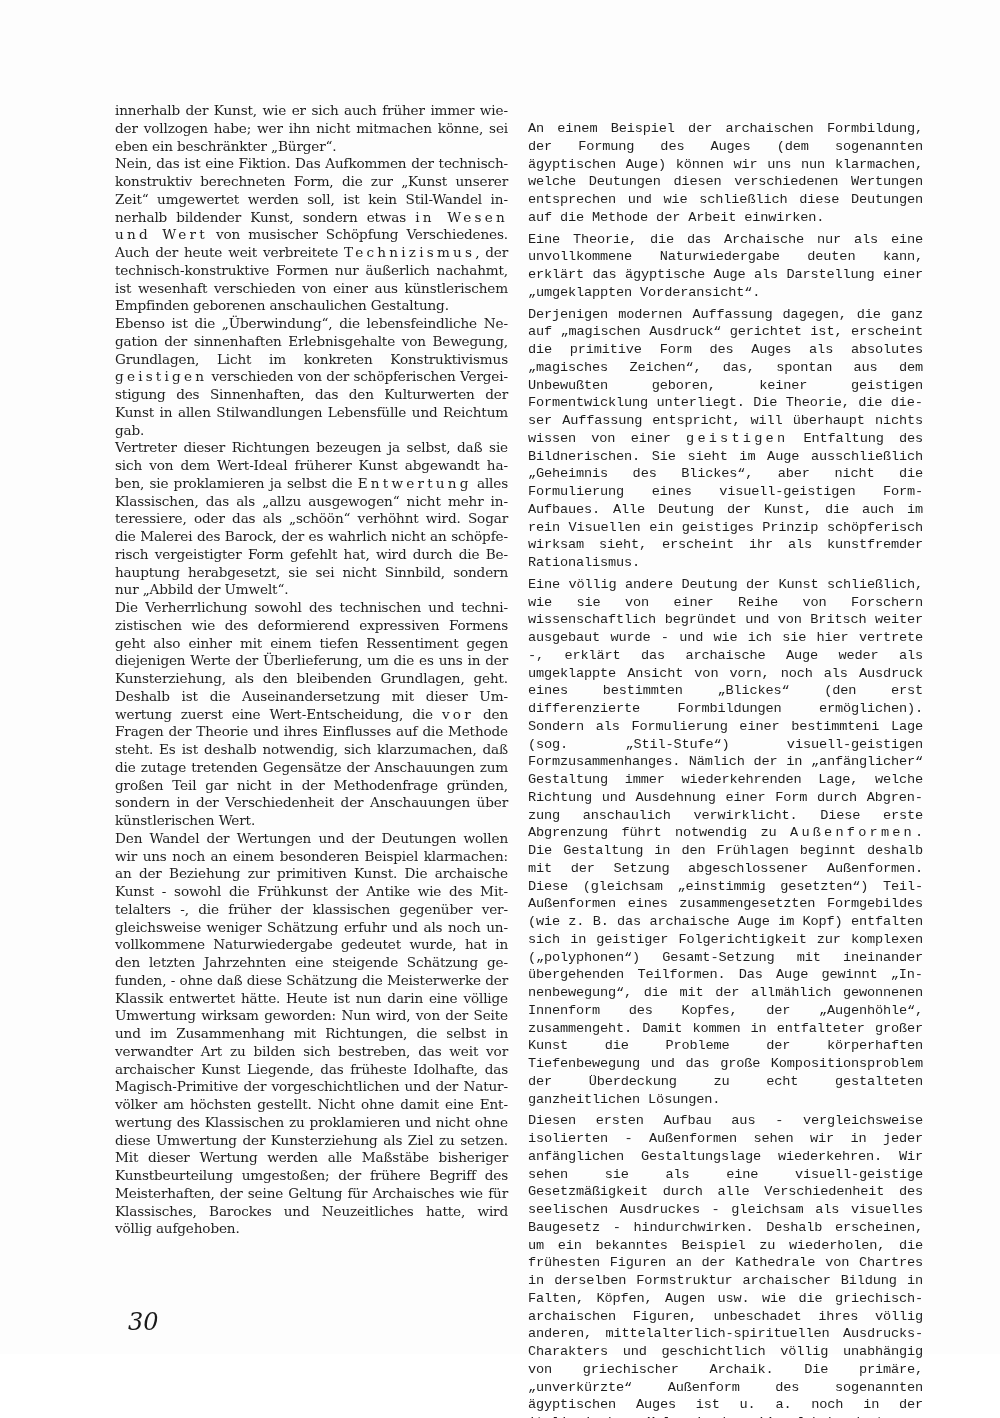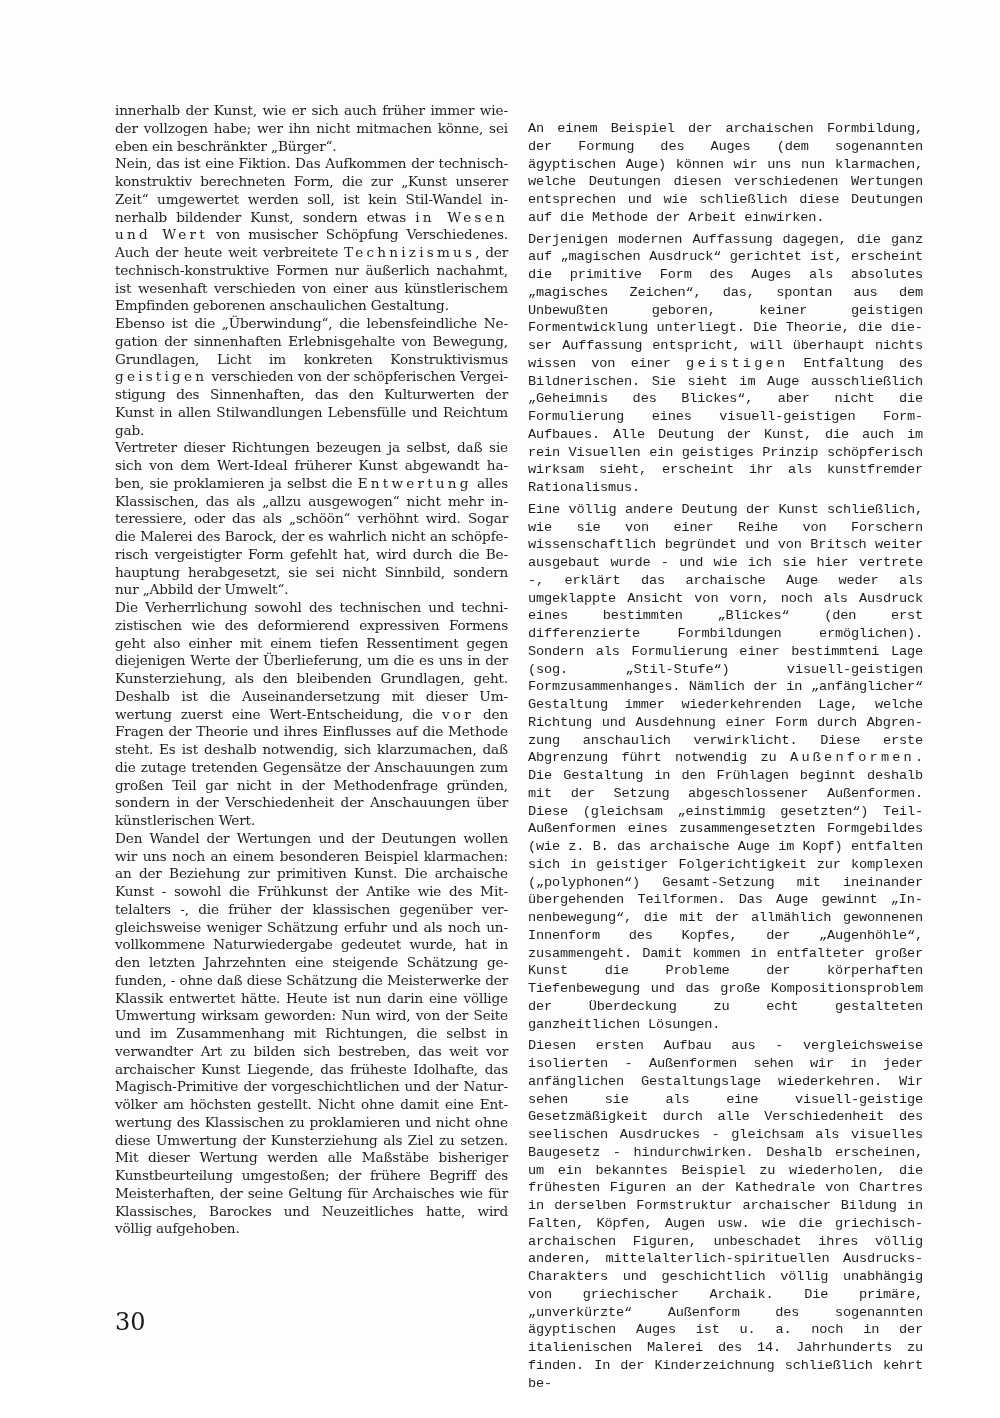--- a/index.html
+++ b/index.html
@@ -6,38 +6,39 @@
   body { width:1000px; height:1418px; position:relative; overflow:hidden; }
   .page { position:absolute; left:0; top:0; width:1000px; height:1354px; background:#fdfdfd; }
   .col { position:absolute; top:102px; font-family:"DejaVu Serif","Liberation Serif",serif;
          font-size:13.6px; line-height:17.75px; color:#1e1e1e; text-align:justify;
          hyphens:manual; letter-spacing:-0.15px; }
   .col.left { left:115px; width:393px; }
   .col.right { left:528px; width:395px; top:120px;font-family:Liberation Mono, monospace; }
   .col p { margin:0; }
   .col.right p { margin:0 0 4px 0; }
   .sp { letter-spacing:3.2px; }
-  .pagenum { position:absolute; left:115px; top:1308px; font-family:"DejaVu Serif","Liberation Serif",serif;
-             font-size:24px; color:#1a1a1a; }
+  .pagenum { position:absolute; left:128px; top:1308px; font-family:"DejaVu Serif","Liberation Serif",serif;
+             font-style:italic; font-size:24px; color:#1a1a1a; }
 </style>
 </head>
 <body>
 
 <div class="page">
 
   <div class="col left">
     <p><span>innerhalb der Kunst, wie er sich auch früher immer wie­der vollzogen habe; wer ihn nicht mitmachen könne, sei eben ein beschränkter „Bürger“.</span></p>
     <p><span>Nein, das ist eine Fiktion. Das Aufkommen der technisch-konstruktiv berechneten Form, die zur „Kunst unserer Zeit“ umgewertet werden soll, ist kein Stil-Wandel in­nerhalb bildender Kunst, sondern etwas </span><span class="sp">in Wesen und Wert</span><span> von musischer Schöpfung Verschiedenes. Auch der heute weit verbreitete </span><span class="sp">Technizismus</span><span>, der technisch-konstruktive Formen nur äußerlich nach­ahmt, ist wesenhaft verschieden von einer aus künst­lerischem Empfinden geborenen anschaulichen Gestal­tung.</span></p>
     <p><span>Ebenso ist die „Überwindung“, die lebensfeindliche Ne­gation der sinnenhaften Erlebnisgehalte von Bewegung, Grundlagen, Licht im konkreten Konstruktivismus </span><span class="sp">geistigen</span><span> verschieden von der schöpferischen Vergei­stigung des Sinnenhaften, das den Kulturwerten der Kunst in allen Stilwandlungen Lebensfülle und Reich­tum gab.</span></p>
     <p><span>Vertreter dieser Richtungen bezeugen ja selbst, daß sie sich von dem Wert-Ideal früherer Kunst abgewandt ha­ben, sie proklamieren ja selbst die </span><span class="sp">Entwertung</span><span> alles Klassischen, das als „allzu ausgewogen“ nicht mehr in­teressiere, oder das als „schöön“ verhöhnt wird. Sogar die Malerei des Barock, der es wahrlich nicht an schöpfe­risch vergeistigter Form gefehlt hat, wird durch die Be­hauptung herabgesetzt, sie sei nicht Sinnbild, sondern nur „Abbild der Umwelt“.</span></p>
     <p><span>Die Verherrlichung sowohl des technischen und techni­zistischen wie des deformierend expressiven Formens geht also einher mit einem tiefen Ressentiment gegen diejenigen Werte der Überlieferung, um die es uns in der Kunsterziehung, als den bleibenden Grundlagen, geht. Deshalb ist die Auseinandersetzung mit dieser Um­wertung zuerst eine Wert-Entscheidung, die </span><span class="sp">vor</span><span> den Fragen der Theorie und ihres Einflusses auf die Methode steht. Es ist deshalb notwendig, sich klarzumachen, daß die zutage tretenden Gegensätze der Anschauungen zum großen Teil gar nicht in der Methodenfrage gründen, sondern in der Verschiedenheit der Anschauungen über künstlerischen Wert.</span></p>
     <p><span>Den Wandel der Wertungen und der Deutungen wollen wir uns noch an einem besonderen Beispiel klarmachen: an der Beziehung zur primitiven Kunst. Die archaische Kunst - sowohl die Frühkunst der Antike wie des Mit­telalters -, die früher der klassischen gegenüber ver­gleichsweise weniger Schätzung erfuhr und als noch un­vollkommene Naturwiedergabe gedeutet wurde, hat in den letzten Jahrzehnten eine steigende Schätzung ge­funden, - ohne daß diese Schätzung die Meisterwerke der Klassik entwertet hätte. Heute ist nun darin eine völlige Umwertung wirksam geworden: Nun wird, von der Seite und im Zusammenhang mit Richtungen, die selbst in verwandter Art zu bilden sich bestreben, das weit vor archaischer Kunst Liegende, das früheste Idolhafte, das Magisch-Primitive der vorgeschichtlichen und der Natur­völker am höchsten gestellt. Nicht ohne damit eine Ent­wertung des Klassischen zu proklamieren und nicht ohne diese Umwertung der Kunsterziehung als Ziel zu setzen. Mit dieser Wertung werden alle Maßstäbe bisheriger Kunstbeurteilung umgestoßen; der frühere Begriff des Meisterhaften, der seine Geltung für Archaisches wie für Klassisches, Barockes und Neuzeitliches hatte, wird völlig aufgehoben.</span></p>
   </div>
 
   <div class="col right">
     <p><span>An einem Beispiel der archaischen Formbildung, der Formung des Auges (dem sogenannten ägyptischen Auge) können wir uns nun klarmachen, welche Deutun­gen diesen verschiedenen Wertungen entsprechen und wie schließlich diese Deutungen auf die Methode der Arbeit einwirken.</span></p>
+    <p><span>Eine Theorie, die das Archaische nur als eine unvoll­kommene Naturwiedergabe deuten kann, erklärt das ägyptische Auge als Darstellung einer „umgeklappten Vorderansicht“.</span></p>
     <p><span>Derjenigen modernen Auffassung dagegen, die ganz auf „magischen Ausdruck“ gerichtet ist, erscheint die primi­tive Form des Auges als absolutes „magisches Zeichen“, das, spontan aus dem Unbewußten geboren, keiner gei­stigen Formentwicklung unterliegt. Die Theorie, die die­ser Auffassung entspricht, will überhaupt nichts wissen von einer </span><span class="sp">geistigen</span><span> Entfaltung des Bildnerischen. Sie sieht im Auge ausschließlich „Geheimnis des Blickes“, aber nicht die Formulierung eines visuell-geistigen Form-Aufbaues. Alle Deutung der Kunst, die auch im rein Visuellen ein geistiges Prinzip schöpferisch wirksam sieht, erscheint ihr als kunstfremder Rationalismus.</span></p>
     <p><span>Eine völlig andere Deutung der Kunst schließlich, wie sie von einer Reihe von Forschern wissenschaftlich be­gründet und von Britsch weiter ausgebaut wurde - und wie ich sie hier vertrete -, erklärt das archaische Auge weder als umgeklappte Ansicht von vorn, noch als Aus­druck eines bestimmten „Blickes“ (den erst differenzierte Formbildungen ermöglichen). Sondern als Formulierung einer bestimmteni Lage (sog. „Stil-Stufe“) visuell-gei­stigen Formzusammenhanges. Nämlich der in „anfäng­licher“ Gestaltung immer wiederkehrenden Lage, welche Richtung und Ausdehnung einer Form durch Abgren­zung anschaulich verwirklicht. Diese erste Abgrenzung führt notwendig zu </span><span class="sp">Außenformen</span><span>. Die Gestaltung in den Frühlagen beginnt deshalb mit der Setzung ab­geschlossener Außenformen. Diese (gleichsam „einstim­mig gesetzten“) Teil-Außenformen eines zusammenge­setzten Formgebildes (wie z. B. das archaische Auge im Kopf) entfalten sich in geistiger Folgerichtigkeit zur komplexen („polyphonen“) Gesamt-Setzung mit inein­ander übergehenden Teilformen. Das Auge gewinnt „In­nenbewegung“, die mit der allmählich gewonnenen In­nenform des Kopfes, der „Augenhöhle“, zusammengeht. Damit kommen in entfalteter großer Kunst die Probleme der körperhaften Tiefenbewegung und das große Kom­positionsproblem der Überdeckung zu echt gestalteten ganzheitlichen Lösungen.</span></p>
     <p><span>Diesen ersten Aufbau aus - vergleichsweise isolierten - Außenformen sehen wir in jeder anfänglichen Gestal­tungslage wiederkehren. Wir sehen sie als eine visuell-geistige Gesetzmäßigkeit durch alle Verschiedenheit des seelischen Ausdruckes - gleichsam als visuelles Bauge­setz - hindurchwirken. Deshalb erscheinen, um ein be­kanntes Beispiel zu wiederholen, die frühesten Figuren an der Kathedrale von Chartres in derselben Formstruk­tur archaischer Bildung in Falten, Köpfen, Augen usw. wie die griechisch-archaischen Figuren, unbeschadet ihres völlig anderen, mittelalterlich-spirituellen Aus­drucks-Charakters und geschichtlich völlig unabhängig von griechischer Archaik. Die primäre, „unverkürzte“ Außenform des sogenannten ägyptischen Auges ist u. a. noch in der italienischen Malerei des 14. Jahrhunderts zu finden. In der Kinderzeichnung schließlich kehrt be-</span></p>
   </div>
 
   <div class="pagenum">30</div>
 </div>
 
 </body></html>

